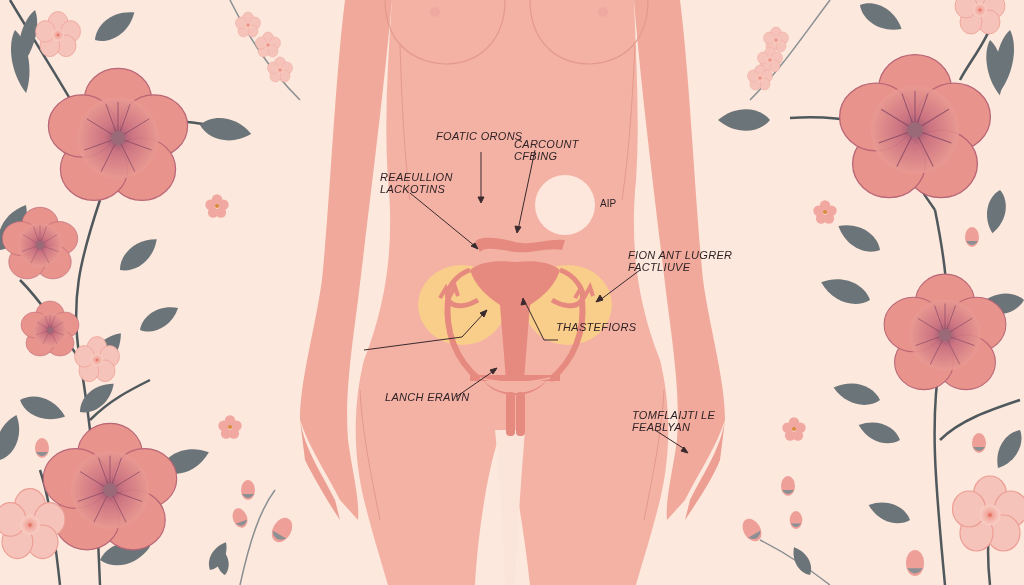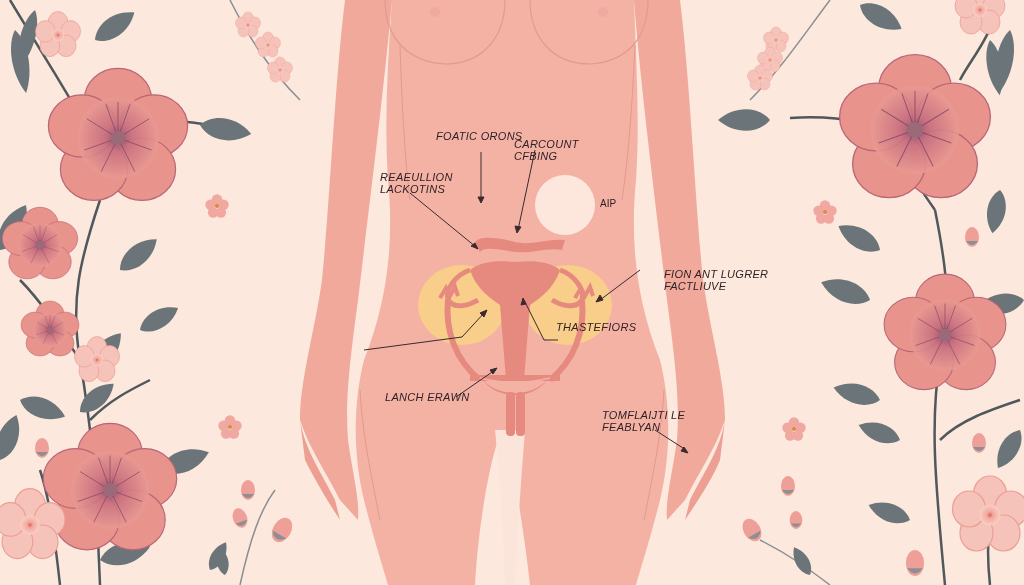--- a/index.html
+++ b/index.html
@@ -252,27 +252,27 @@
   <span>FOATIC ORONS</span>
 </div>
 <div class="label" style="left:514px; top:126px; width:70px;margin-top:12px;">
   <span>CARCOUNT</span>
   <span>CFBING</span>
 </div>
 <div class="label" style="left:380px; top:171px; width:90px;">
   <span>REAEULLION</span>
   <span>LACKOTINS</span>
 </div>
-<div class="label" style="left:628px; top:268px; width:100px;margin-left:36px;">
+<div class="label" style="left:628px; top:249px; width:100px;">
   <span>FION ANT LUGRER</span>
   <span>FACTLIUVE</span>
 </div>
 <div class="label" style="left:556px; top:321px; width:60px;">
   <span>THASTEFIORS</span>
 </div>
 <div class="label" style="left:385px; top:391px; width:50px;">
   <span>LANCH ERAWN</span>
 </div>
-<div class="label" style="left:602px; top:409px; width:80px;">
+<div class="label" style="left:632px; top:409px; width:80px;">
   <span>TOMFLAIJTI LE</span>
   <span>FEABLYAN</span>
 </div>
 </div>
 
 </body></html>

